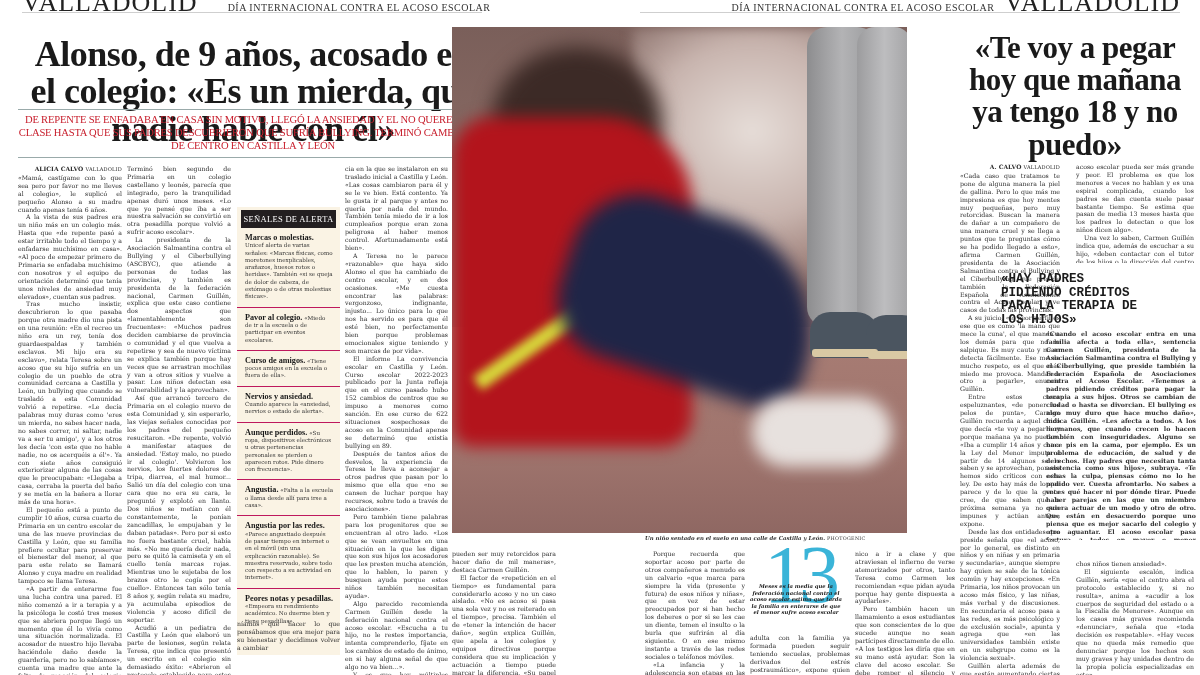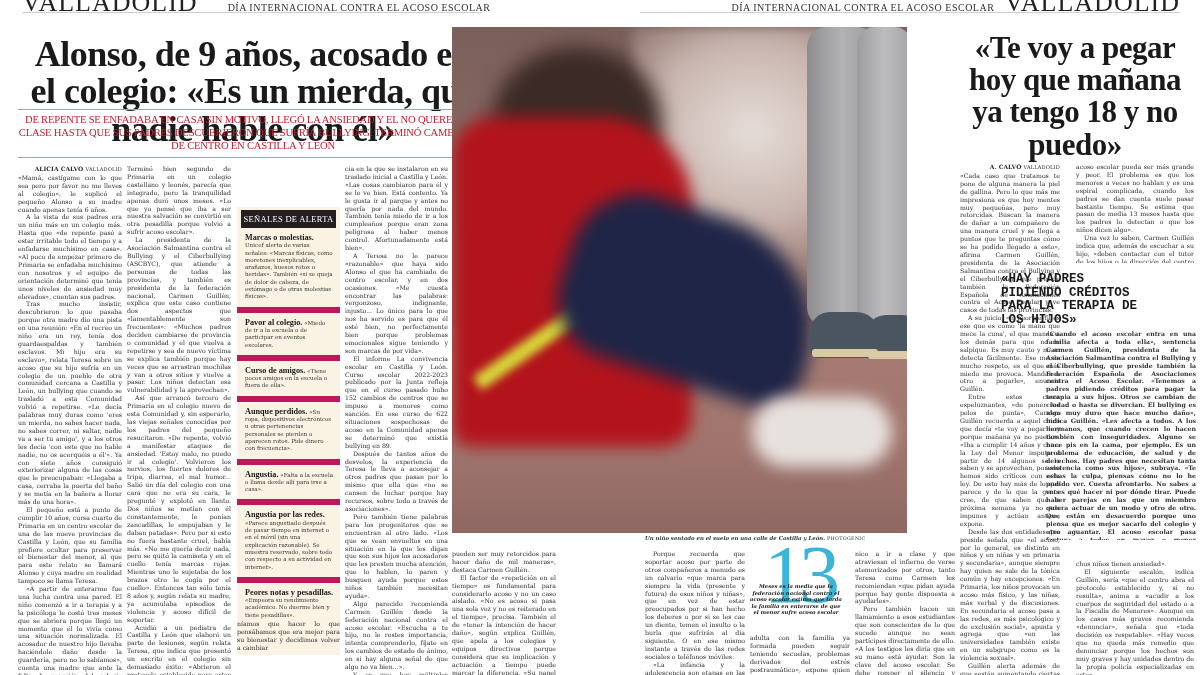--- a/index.html
+++ b/index.html
@@ -38,21 +38,21 @@
   .caption .credit { font-style: normal; font-weight: normal; letter-spacing: 0.3px; font-size: 4.8px; }
 
   .col { position: absolute; font-family: "DejaVu Serif", serif; font-size: 6.2px; line-height: 7.9px; color: #2b2b2b; text-align: justify; hyphens: auto; overflow: hidden; }
   .col p { text-indent: 8px; }
   .col p.noindent { text-indent: 0; }
   .byline { text-align: right; font-weight: bold; text-transform: uppercase; font-size: 6px; }
   .byline .city-tag { font-weight: normal; font-size: 5px; letter-spacing: 0.2px; }
 
   .alert-box { position: absolute; left: 237px; top: 167px; width: 103px; height: 448px; background: #faf3e4; margin-top: 40px; }
   .alert-title { background: #231f20; color: #fff; font-family: "Liberation Serif", serif; font-size: 8.5px; text-align: center; padding: 4px 0; margin: 3px 4px 0 4px; letter-spacing: 0.3px; }
-  .alert-item { padding: 6px 6px 6px 8px; border-bottom: 6px solid #be185d; font-size: 5.6px; line-height: 7.3px; color: #333; }
+  .alert-item { padding: 6px 6px 6px 8px; border-bottom: 1px solid #be185d; font-size: 5.6px; line-height: 7.3px; color: #333; }
   .alert-item:last-child { border-bottom: none; }
   .alert-item .ttl { font-family: "Liberation Serif", serif; font-weight: bold; font-size: 8.2px; color: #1a1a1a; display: block; margin-bottom: 1px; }
   .alert-item .ttl.inline { display: inline; }
 
   .big-number { position: absolute; left: 764px; top: 540px; font-family: "Liberation Serif", serif; font-size: 82px; line-height: 70px; color: #3ab4d8; letter-spacing: -6px; }
   .big-number-text { position: absolute; left: 750px; top: 583px; width: 92px; font-size: 5.3px; line-height: 6.6px; font-style: italic; font-weight: bold; color: #222; text-align: center; }
 
   .subhead-right { position: absolute; left: 1001px; top: 273px; width: 150px; font-family: Liberation Mono, monospace; font-weight: bold; font-size: 12.6px; line-height: 13.6px; color: #1a1a1a; text-transform: uppercase; }
   .boldcol { font-weight: bold; color: #333; }
 </style>
@@ -121,20 +121,24 @@
   </div>
   <div class="alert-item">
     <span class="ttl inline">Pavor al colegio.</span>
     <span>«Miedo de ir a la escuela o de participar en eventos escolares.</span>
   </div>
   <div class="alert-item">
     <span class="ttl inline">Curso de amigos.</span>
     <span>«Tiene pocos amigos en la escuela o fuera de ella».</span>
   </div>
   <div class="alert-item">
+    <span class="ttl">Nervios y ansiedad.</span>
+    <span>Cuando aparece la «ansiedad, nervios o estado de alerta».</span>
+  </div>
+  <div class="alert-item">
     <span class="ttl inline">Aunque perdidos.</span>
     <span>«Su ropa, dispositivos electrónicos u otras pertenencias personales se pierden o aparecen rotos. Pide dinero con frecuencia».</span>
   </div>
   <div class="alert-item">
     <span class="ttl inline">Angustia.</span>
     <span>«Falta a la escuela o llama desde allí para irse a casa».</span>
   </div>
   <div class="alert-item">
     <span class="ttl">Angustia por las redes.</span>
     <span>«Parece angustiado después de pasar tiempo en internet o en el móvil (sin una explicación razonable). Se muestra reservado, sobre todo con respecto a su actividad en internet».</span>

